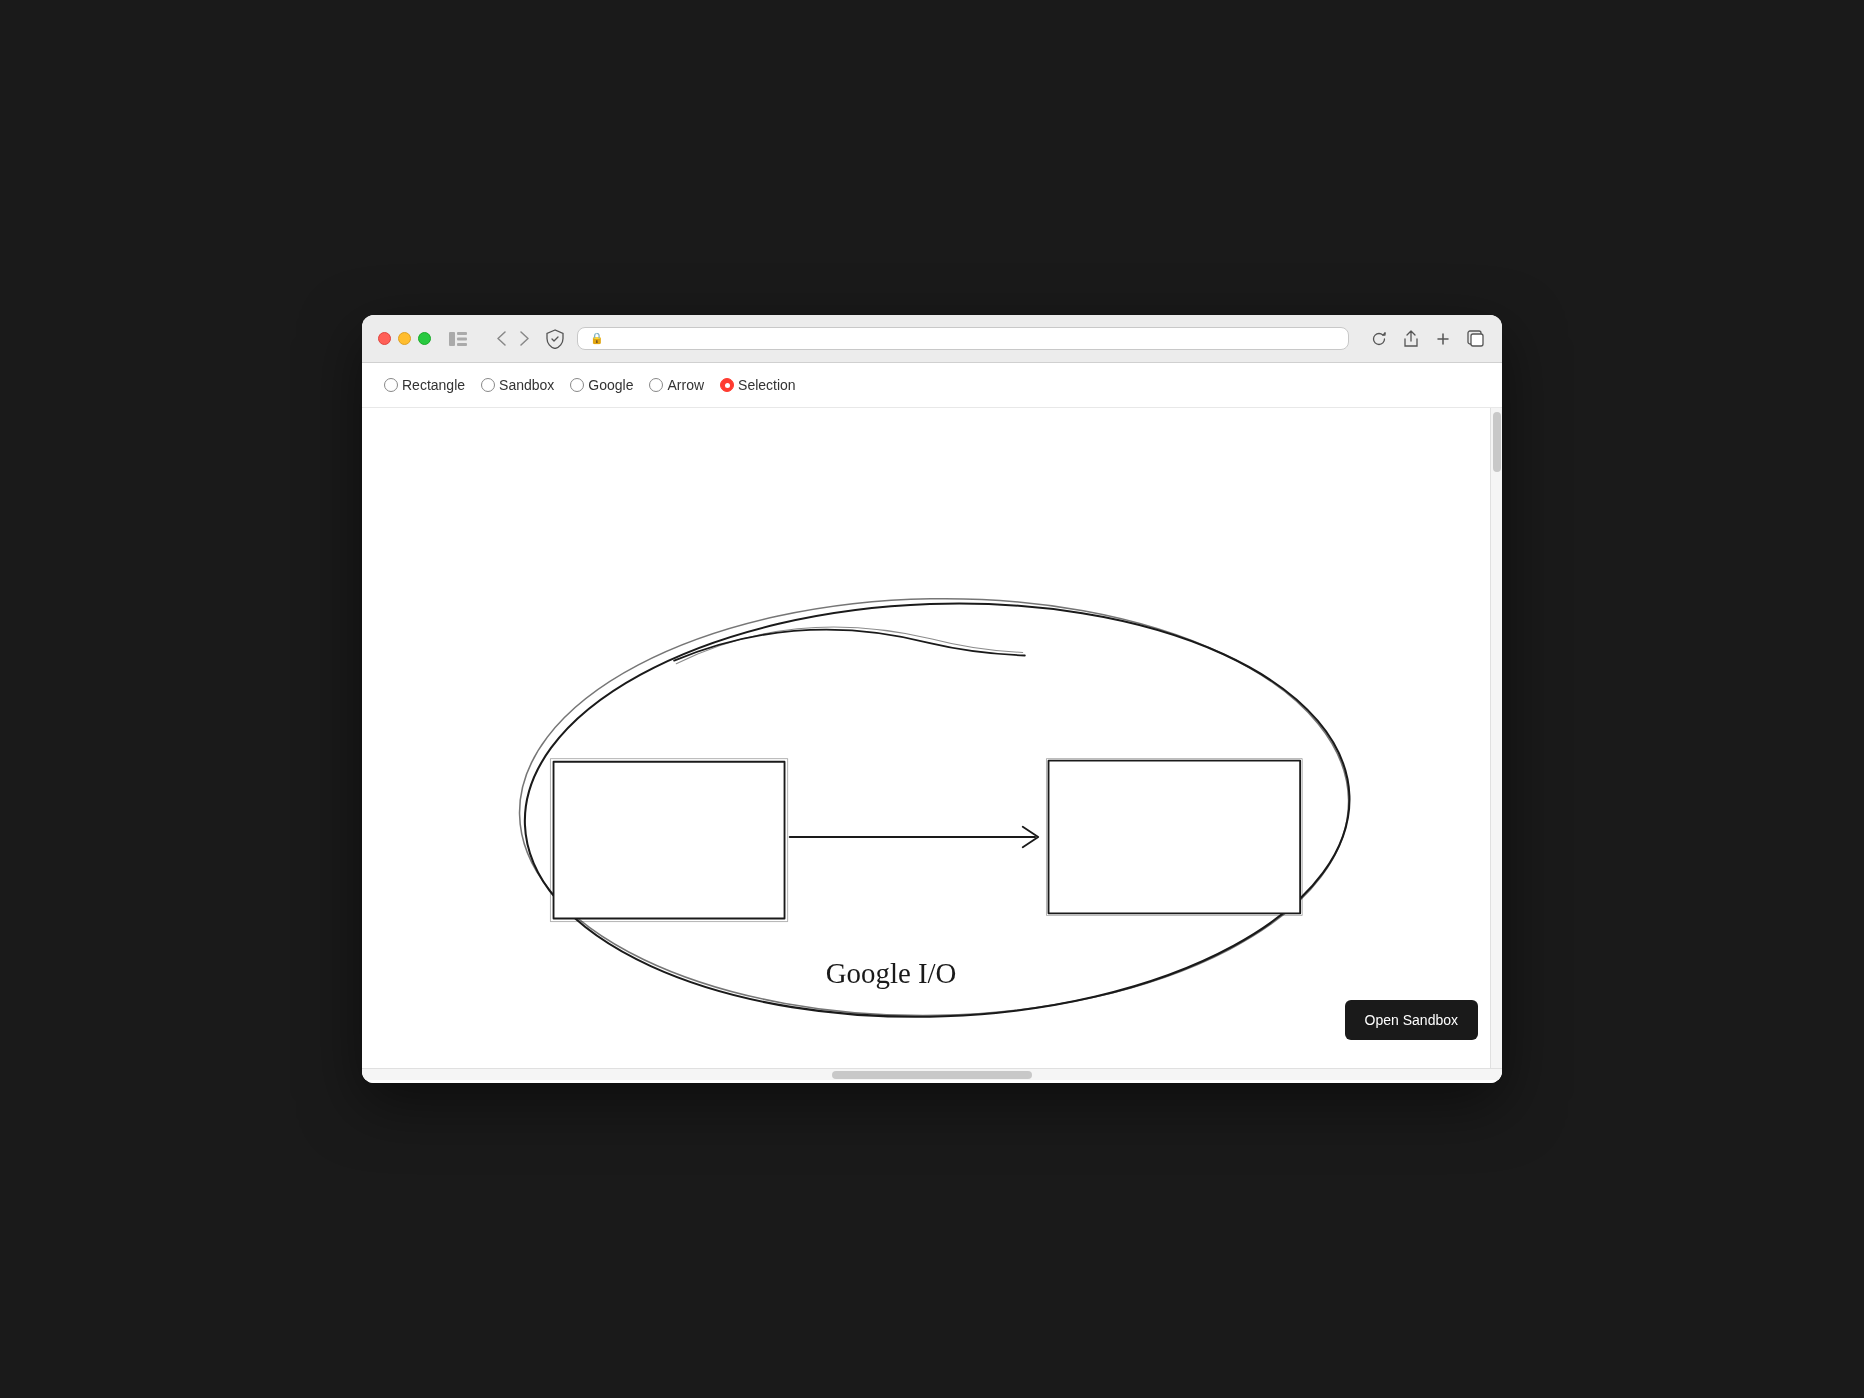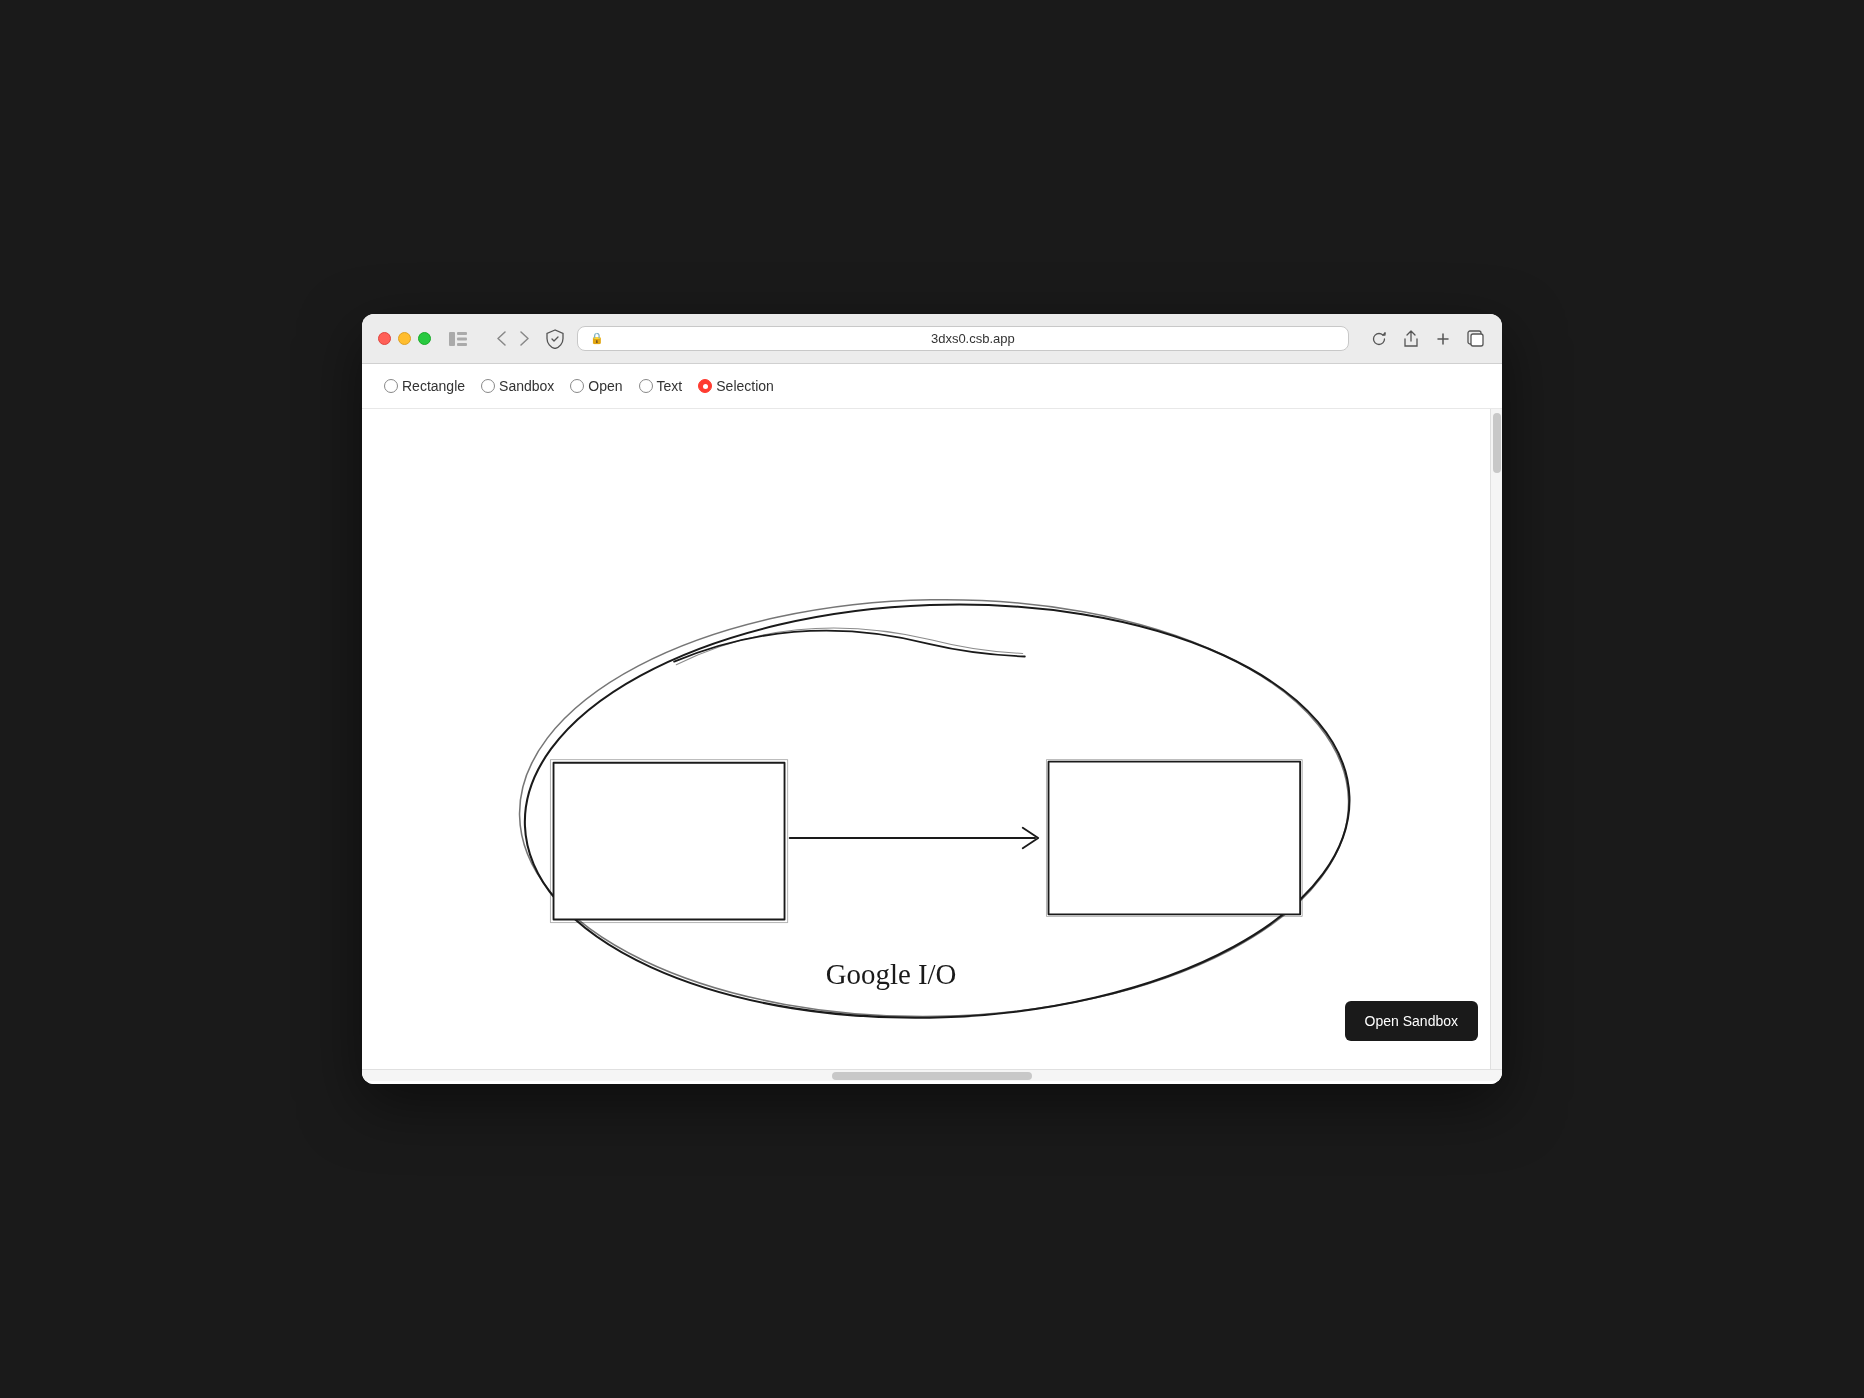--- a/index.html
+++ b/index.html
@@ -285,21 +285,20 @@
 
     <div class="shield-icon">
       <svg width="18" height="20" viewBox="0 0 18 20" fill="none">
         <path d="M9 1L1 4.5V9.5C1 14.2 4.4 18.6 9 19.5C13.6 18.6 17 14.2 17 9.5V4.5L9 1Z" stroke="#555" stroke-width="1.3" fill="none"></path>
         <path d="M6 10L8 12L12 8" stroke="#555" stroke-width="1.3" stroke-linecap="round" stroke-linejoin="round"></path>
       </svg>
     </div>
 
     <div class="address-bar">
       <span class="lock-icon">🔒</span>
-      <span class="url-text">3dxs0.csb.app</span>
     </div>
 
     <div class="toolbar-icons">
       <button class="toolbar-icon">
         <svg width="16" height="16" viewBox="0 0 16 16" fill="none">
           <path d="M13.5 8A5.5 5.5 0 1 1 8 2.5c1.5 0 2.9.6 3.9 1.6L14 2" stroke="#555" stroke-width="1.3" stroke-linecap="round" fill="none"></path>
           <path d="M12 4h2V2" stroke="#555" stroke-width="1.3" stroke-linecap="round" stroke-linejoin="round" fill="none"></path>
         </svg>
       </button>
       <button class="toolbar-icon">
@@ -328,25 +327,25 @@
       <label class="tool-option">
         <div class="radio-circle"></div>
         <span class="tool-label">Rectangle</span>
       </label>
       <label class="tool-option">
         <div class="radio-circle"></div>
         <span class="tool-label">Sandbox</span>
       </label>
       <label class="tool-option">
         <div class="radio-circle"></div>
-        <span class="tool-label">Open</span>
+        <span class="tool-label">Google</span>
       </label>
       <label class="tool-option">
         <div class="radio-circle"></div>
-        <span class="tool-label">Text</span>
+        <span class="tool-label">Arrow</span>
       </label>
       <label class="tool-option">
         <div class="radio-circle selected"></div>
         <span class="tool-label">Selection</span>
       </label>
     </div>
 
     <div class="canvas-area">
       <svg width="100%" height="100%" viewBox="0 0 1100 640" xmlns="http://www.w3.org/2000/svg">
 

